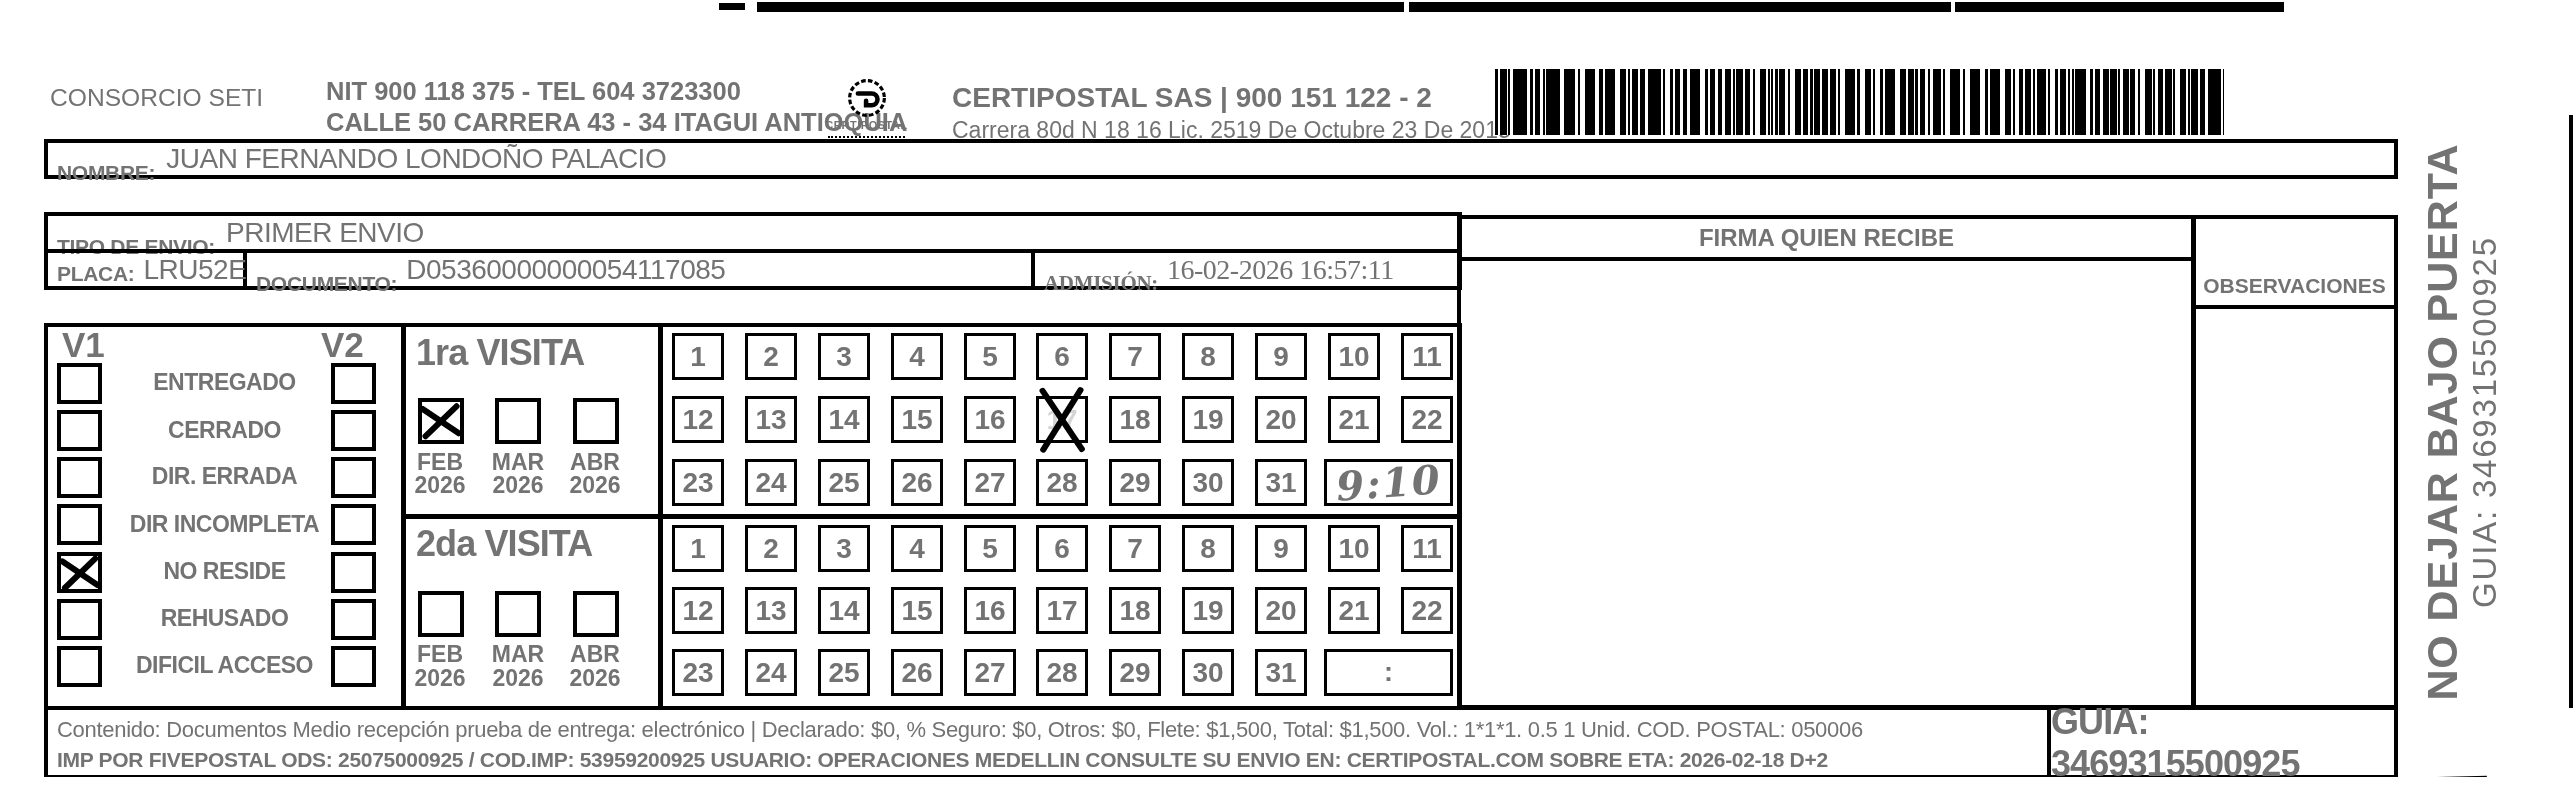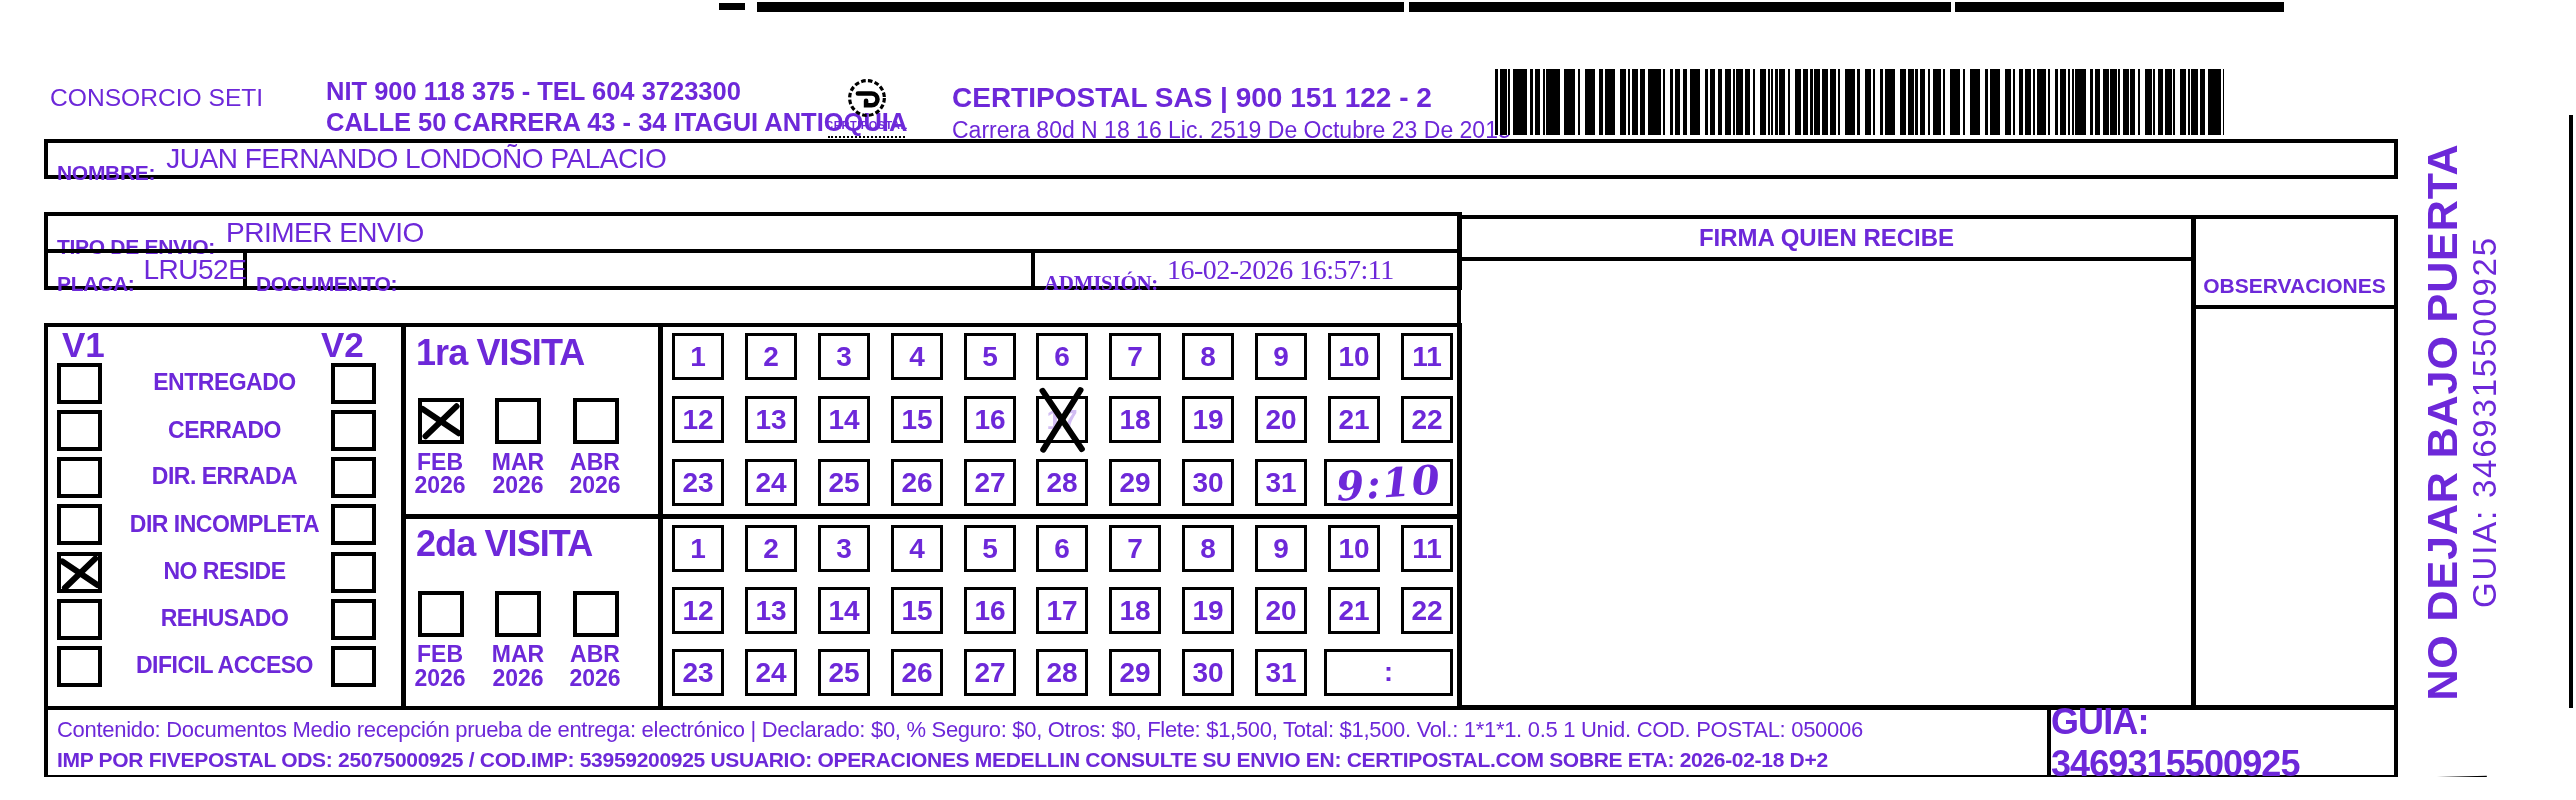--- a/index.html
+++ b/index.html
@@ -1,16 +1,16 @@
 <!DOCTYPE html>
 <html style="font-size:14.6px"><head>
 <meta charset="utf-8">
 <style>
   html,body{margin:0;padding:0;background:#fff;}
-  .page{position:relative;width:2576px;height:777px;background:#fff;color:#6d28d9;
+  .page{position:relative;width:2576px;height:777px;background:#fff;color:#737373;
         font-family:"Liberation Sans",sans-serif;overflow:hidden;}
   .abs{position:absolute;box-sizing:border-box;}
   .bar{position:absolute;background:#000;}
   .b5{border:4.6px solid #000;}
   .lbl{font-weight:bold;font-size:21px;letter-spacing:-0.3px;margin-top:28px;}
   .val{font-size:28px;letter-spacing:-0.5px;white-space:nowrap;}
   .rowflex{display:flex;align-items:center;gap:11px;padding-left:9px;}
   .cellflex{display:flex;align-items:center;gap:9px;padding-left:9px;box-sizing:border-box;height:100%;}
   .cbx{position:absolute;width:45px;height:41px;border:4.6px solid #000;box-sizing:border-box;background:#fff;}
   .mcbx{position:absolute;width:46px;height:46px;border:4.6px solid #000;box-sizing:border-box;background:#fff;}
@@ -87,26 +87,27 @@
     <span class="val">JUAN FERNANDO LONDOÑO PALACIO</span>
   </div>
 
 
   <div class="abs b5 rowflex" style="left:44px;top:212px;width:1418px;height:41px;">
     <span class="lbl">TIPO DE ENVIO:</span>
     <span class="val">PRIMER ENVIO</span>
   </div>
 
   <div class="abs b5" style="left:44px;top:249px;width:1418px;height:41px;display:flex;">
-    <div class="cellflex" style="width:199px;border-right:4.6px solid #000;">
+    <div class="cellflex" style="width:199px;border-right:4.6px solid #000;align-items:flex-end;">
       <span class="lbl">PLACA:</span>
       <span class="val">LRU52E</span>
     </div>
     <div class="cellflex" style="width:788px;border-right:4.6px solid #000;">
       <span class="lbl">DOCUMENTO:</span>
+      <span class="val">D05360000000054117085</span>
     </div>
     <div class="cellflex" style="flex:1;font-family:Liberation Serif, serif;">
       <span class="lbl">ADMISIÓN:</span>
       <span class="val">16-02-2026 16:57:11</span>
     </div>
   </div>
 
 
   <div class="abs b5" style="left:44px;top:323px;width:1418px;height:387px;"></div>
   <div class="bar" style="left:401px;top:323px;width:4.6px;height:387px;"></div>

